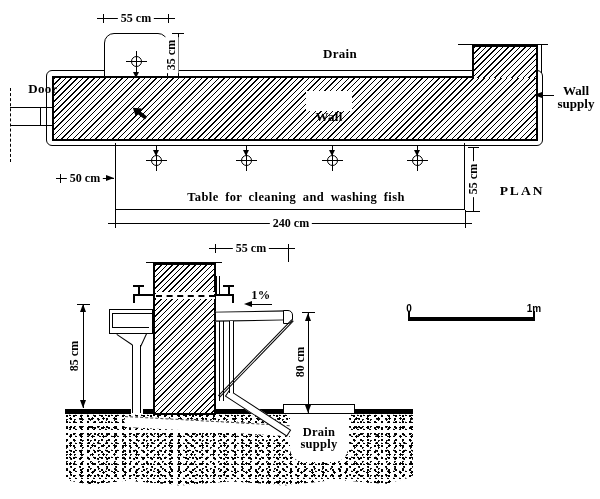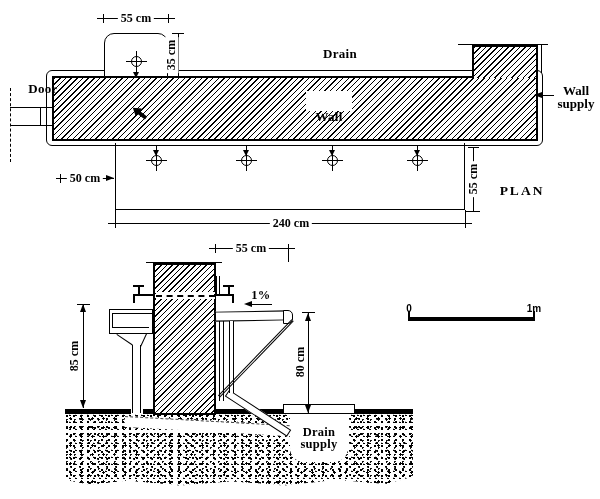--- a/index.html
+++ b/index.html
@@ -77,20 +77,21 @@
   <div class="hl1" style="left:97px;top:18px;width:78px"></div>
   <div class="vl1" style="left:103px;top:14px;height:9px"></div>
   <div class="vl1" style="left:168px;top:14px;height:9px"></div>
   <div class="dimlabel" style="left:136px;top:18px">55 cm</div>
 
   <div class="vl1" style="left:178px;top:33px;height:44px"></div>
   <div class="hl1" style="left:172px;top:33px;width:12px"></div>
   <div class="dimlabel rot" style="left:171px;top:55px">35 cm</div>
 
   <div class="abs" style="left:115px;top:143px;width:350px;height:67px;border:1.5px solid #000;border-top:none"></div>
+  <div class="lbl" style="left:296px;top:197px;font-size:12.5px;word-spacing:3px;letter-spacing:.4px">Table for cleaning and washing fish</div>
 
   <div class="xhair" style="left:151px;top:155px"></div>
   <div class="vl1" style="left:156px;top:146px;height:5px"></div>
   <div class="tri dsm" style="left:153px;top:150px"></div>
   <div class="xhair" style="left:241px;top:155px"></div>
   <div class="vl1" style="left:246px;top:146px;height:5px"></div>
   <div class="tri dsm" style="left:243px;top:150px"></div>
   <div class="xhair" style="left:327px;top:155px"></div>
   <div class="vl1" style="left:332px;top:146px;height:5px"></div>
   <div class="tri dsm" style="left:329px;top:150px"></div>

